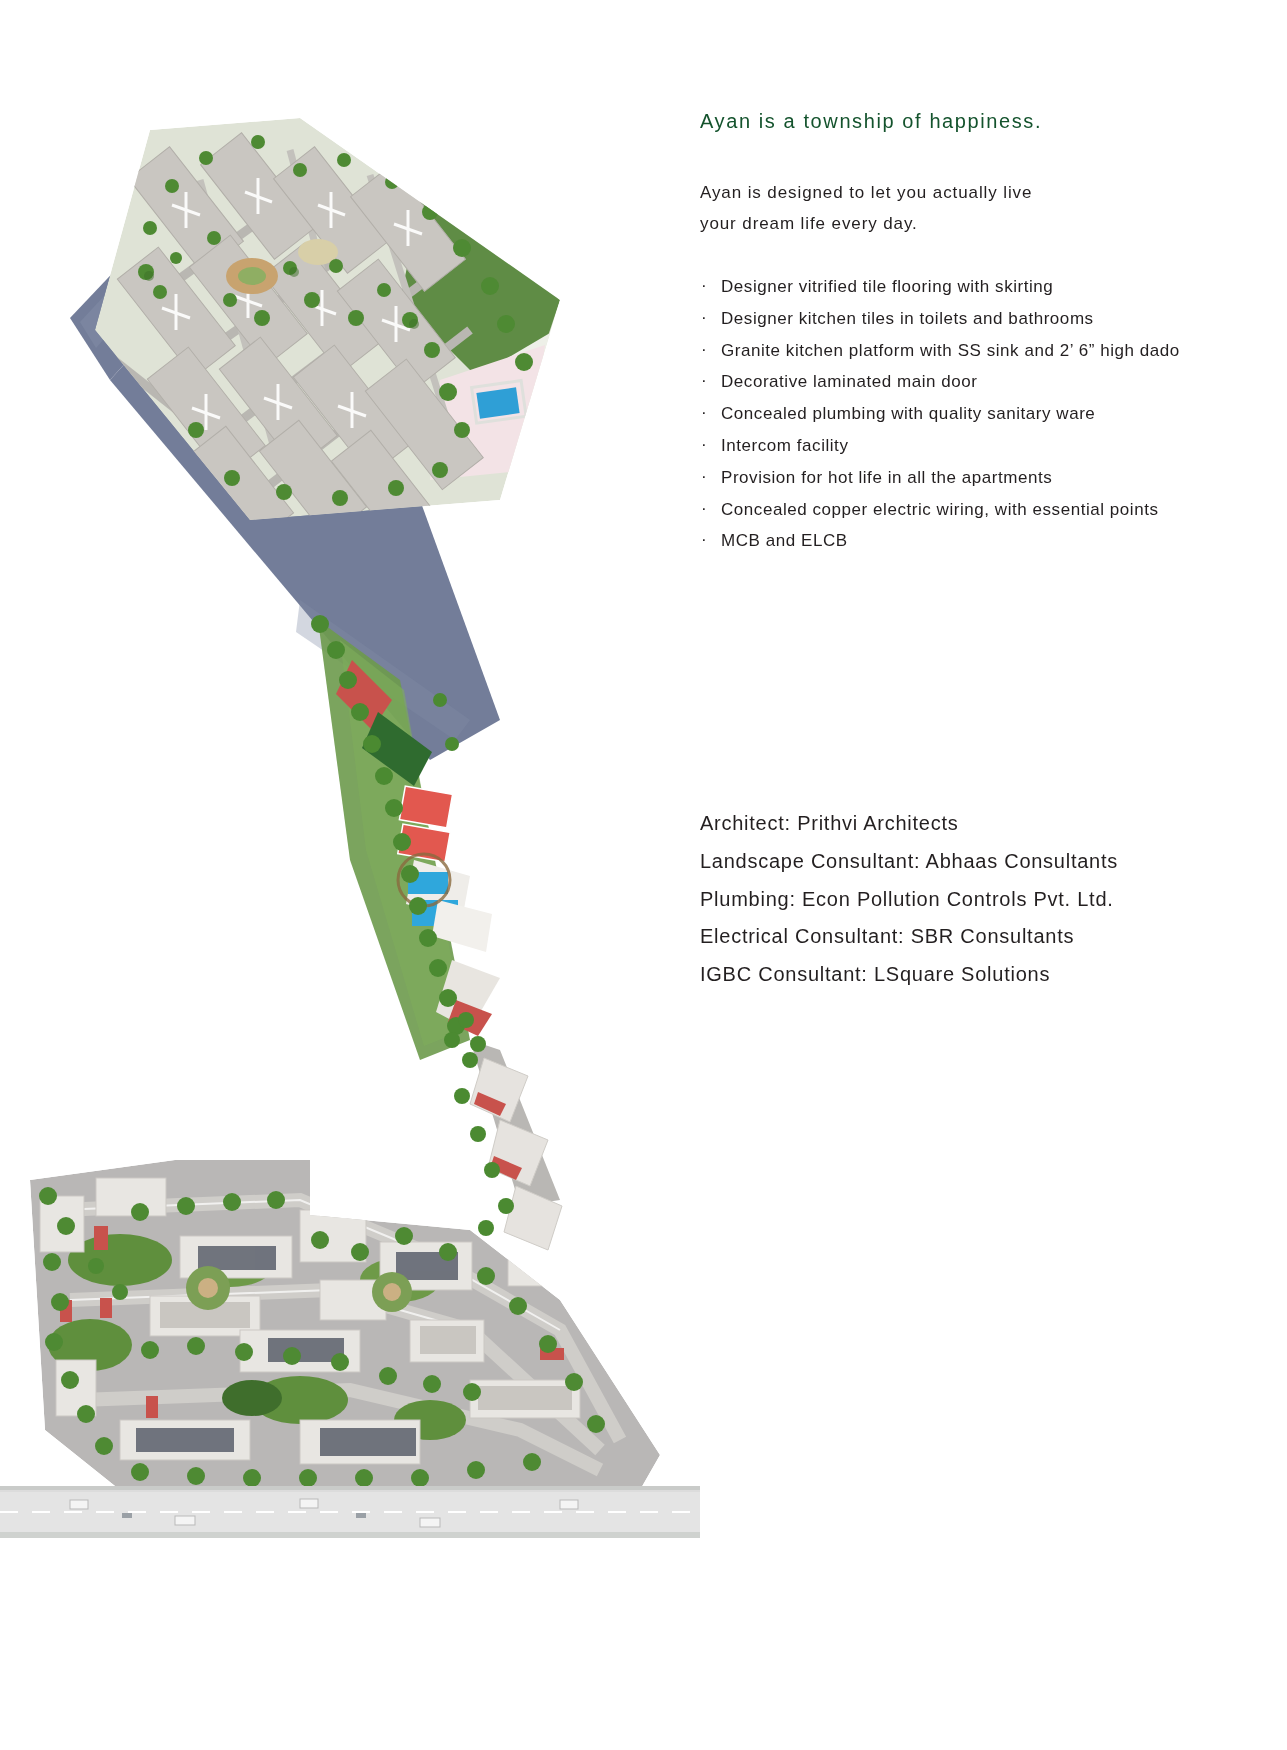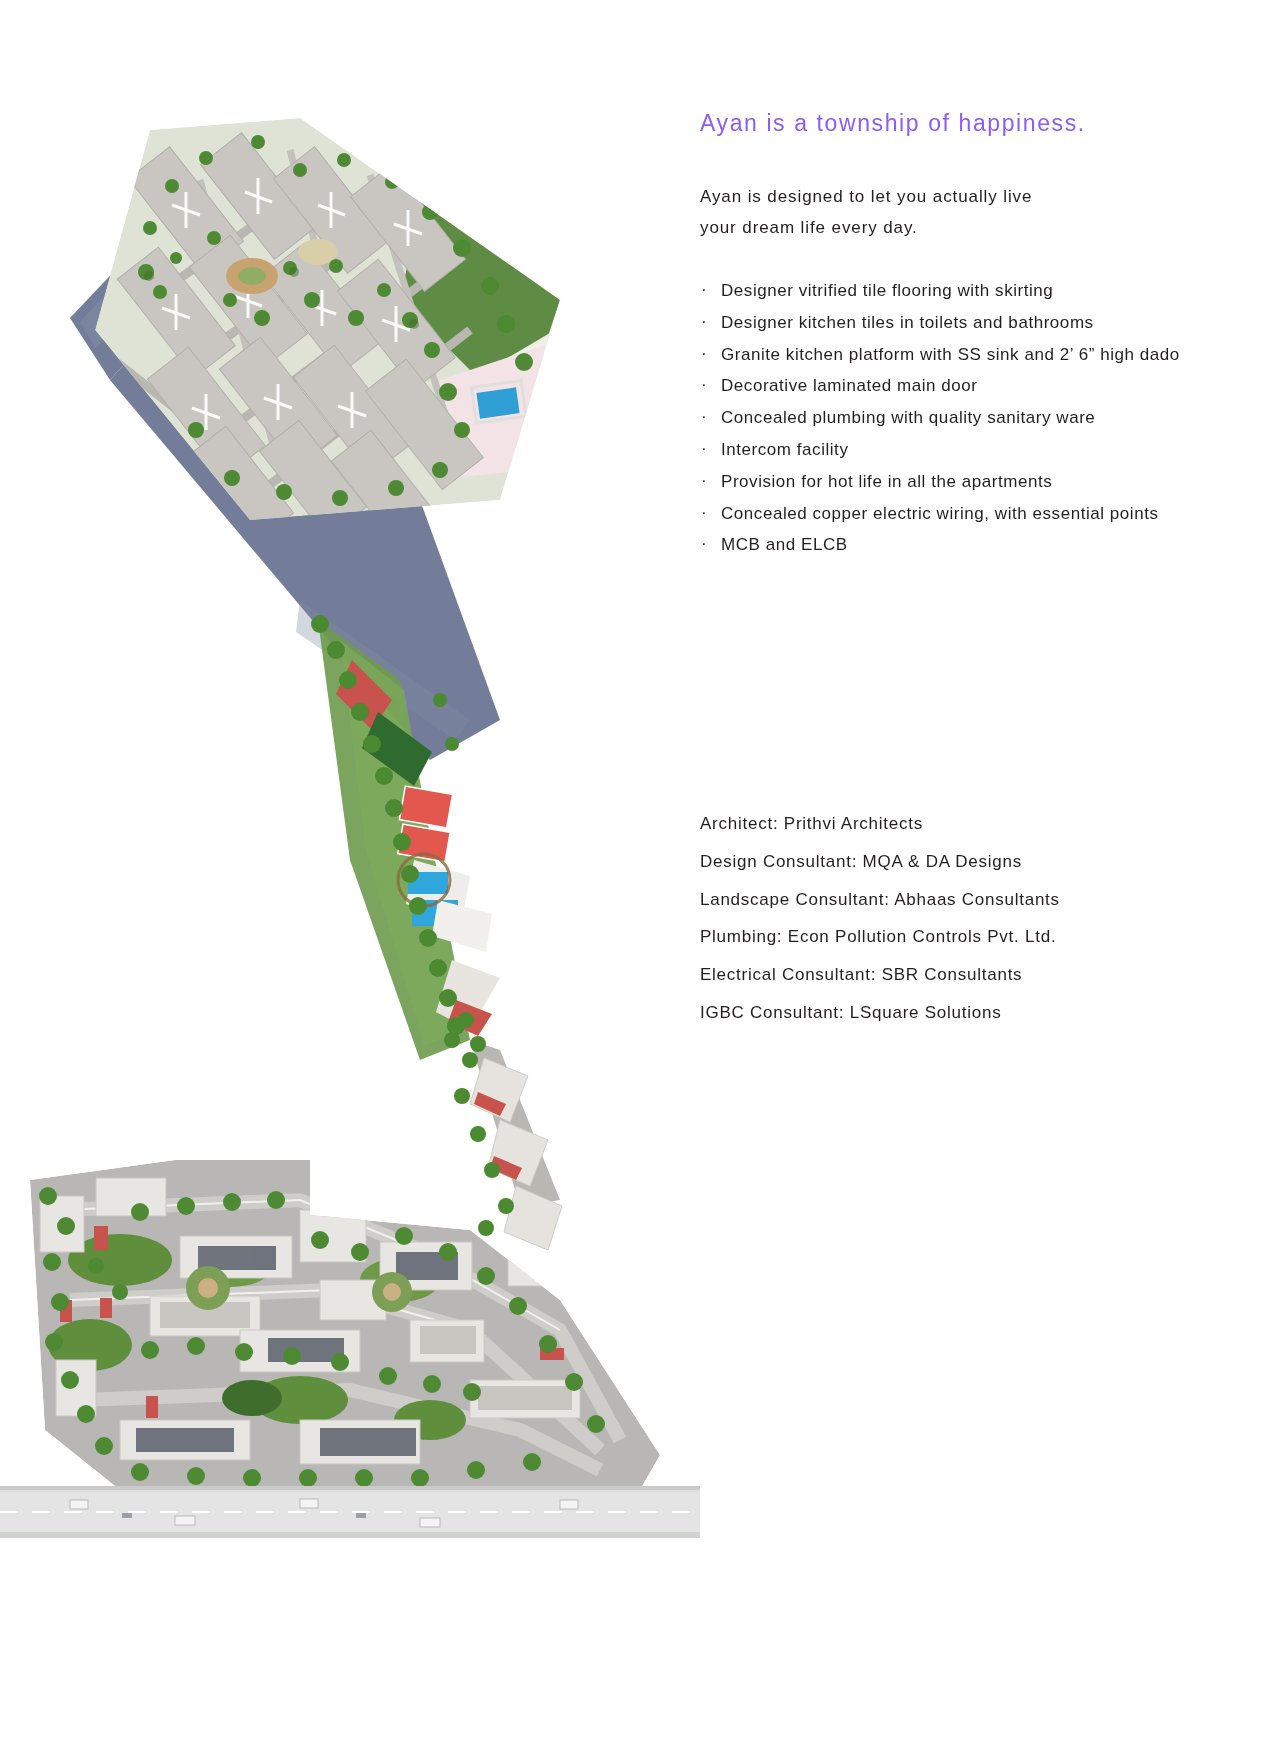--- a/index.html
+++ b/index.html
@@ -17,23 +17,23 @@
   }
 
   
   .text-col {
     position: absolute;
     left: 700px;
     top: 110px;
     width: 540px;
   }
   .headline {
-    font-size: 23px;
+    font-size: 20px;
     letter-spacing: 1.6px;
-    color: #8b5cf6;
+    color: #14532d;
     margin: 0 0 44px 0;
     font-weight: 400;
     white-space: nowrap;
   }
   .intro {
     font-size: 17px;
     letter-spacing: 0.9px;
     line-height: 31px;
     margin: 0 0 32px 0;
   }
@@ -59,21 +59,21 @@
     font-size: 17px;
     color: #231f20;
   }
 
   
   .credits {
     position: absolute;
     left: 700px;
     top: 805px;
     width: 540px;
-    font-size: 17px;
+    font-size: 20px;
     letter-spacing: 0.75px;
     line-height: 37.8px;
   }
   .credits div { white-space: nowrap; }
 
   
   .plan {
     position: absolute;
     left: 0;
     top: 0;
@@ -439,18 +439,17 @@
     <li><span class="dot">·</span><span>Concealed plumbing with quality sanitary ware</span></li>
     <li><span class="dot">·</span><span>Intercom facility</span></li>
     <li><span class="dot">·</span><span>Provision for hot life in all the apartments</span></li>
     <li><span class="dot">·</span><span>Concealed copper electric wiring, with essential points</span></li>
     <li><span class="dot">·</span><span>MCB and ELCB</span></li>
   </ul>
 </div>
 
 <div class="credits">
   <div>Architect: Prithvi Architects</div>
-  <div>Design Consultant: MQA &amp; DA Designs</div>
   <div>Landscape Consultant: Abhaas Consultants</div>
   <div>Plumbing: Econ Pollution Controls Pvt. Ltd.</div>
   <div>Electrical Consultant: SBR Consultants</div>
   <div>IGBC Consultant: LSquare Solutions</div>
 </div>
 
 </body></html>

